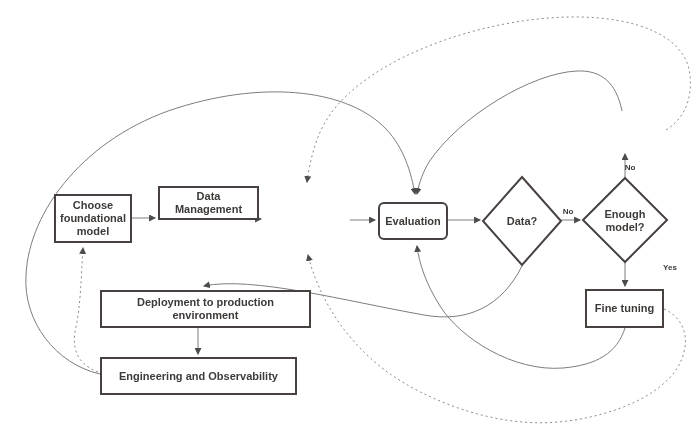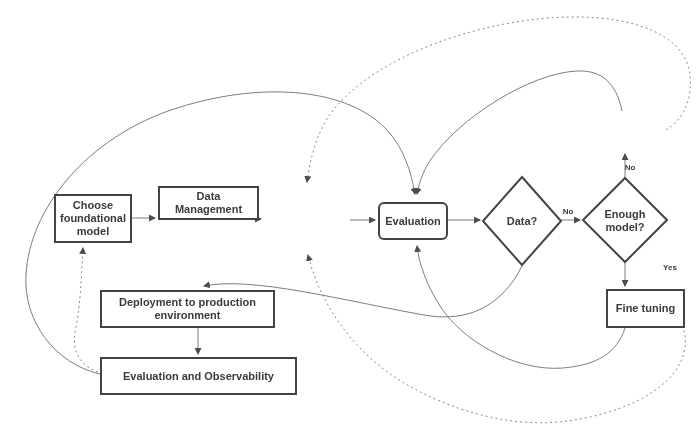--- a/index.html
+++ b/index.html
@@ -66,30 +66,30 @@
   <div class="node" style="left:158px;top:186px;width:101px;height:34px;">
     <span>Data Management</span>
   </div>
 
 
   <div class="node thick" style="left:378px;top:202px;width:70px;height:38px;border-radius:6px;">
     <span>Evaluation</span>
   </div>
 
 
-  <div class="node thick" style="left:606px;top:289px;width:79px;height:39px;">
+  <div class="node thick" style="left:585px;top:289px;width:79px;height:39px;">
     <span>Fine tuning</span>
   </div>
 
-  <div class="node" style="left:100px;top:290px;width:175px;height:38px;">
+  <div class="node" style="left:100px;top:290px;width:211px;height:38px;">
     <span>Deployment to production environment</span>
   </div>
 
   <div class="node" style="left:100px;top:357px;width:197px;height:38px;">
-    <span>Evaluation and Observability</span>
+    <span>Engineering and Observability</span>
   </div>
 
   <div class="diamond-label" style="left:492px;top:206px;width:60px;height:30px;">Data?</div>
   <div class="diamond-label" style="left:598px;top:207px;width:54px;height:28px;">Enough model?</div>
 
   <div class="edge-label" style="left:558px;top:207px;width:20px;">No</div>
   <div class="edge-label" style="left:621px;top:163px;width:18px;">No</div>
   <div class="edge-label" style="left:621px;top:263px;width:20px;margin-left:39px;">Yes</div>
 
 </div>

